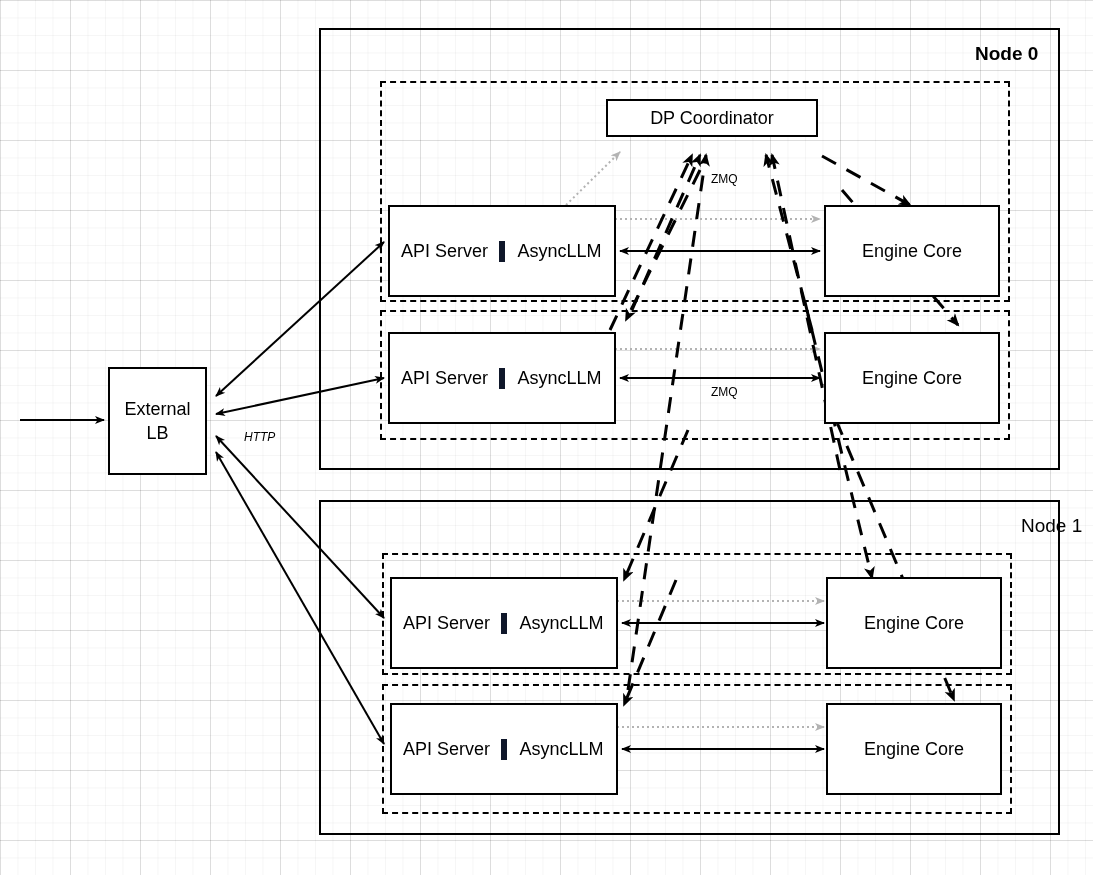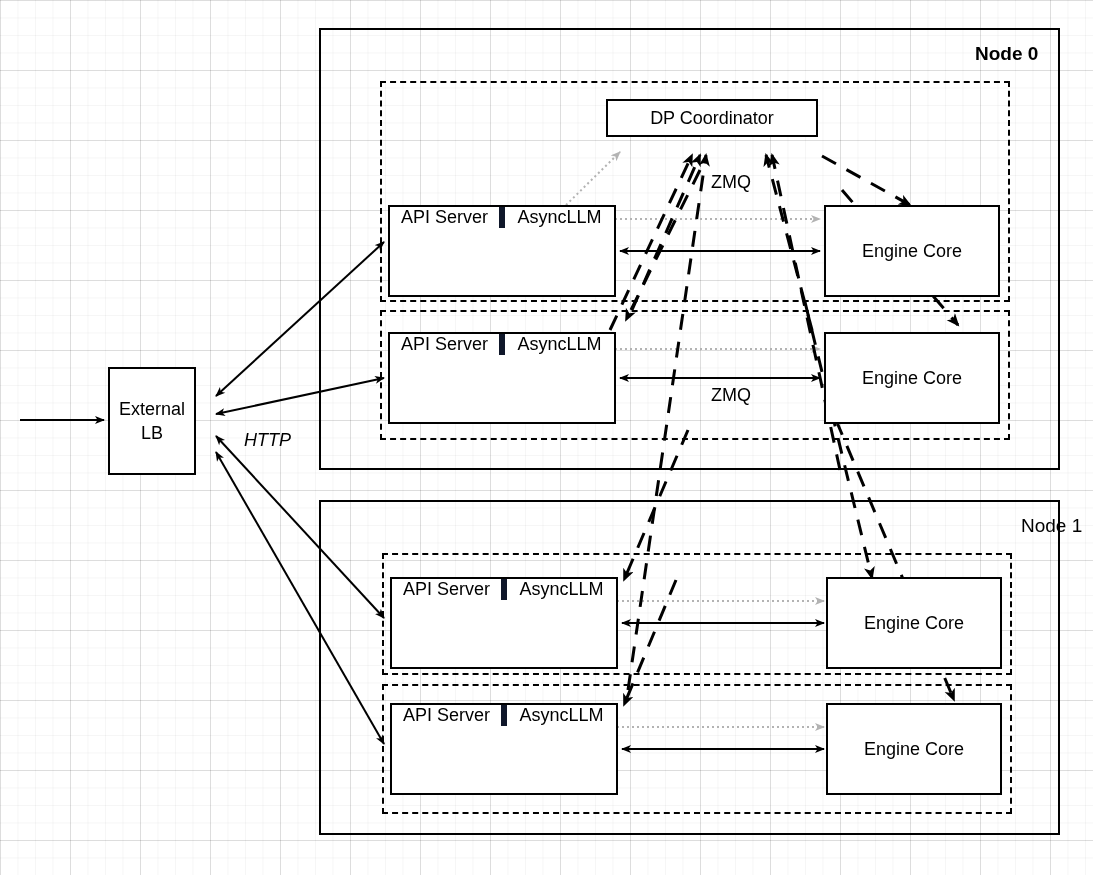--- a/index.html
+++ b/index.html
@@ -47,21 +47,21 @@
     background: transparent;
     box-sizing: border-box;
   }
   .unit-box {
     position: absolute;
     border: 2px solid #000000;
     background: #ffffff;
     box-sizing: border-box;
     display: flex;
     flex-direction: row;
-    align-items: flex-start;
+    align-items: center;
   }
   .unit-cell {
     flex: 1 1 0;
     display: flex;
     align-items: center;
     justify-content: center;
     font-size: 18px;
     color: #000000;
     white-space: nowrap;
   }
@@ -76,21 +76,21 @@
     display: flex;
     align-items: center;
     justify-content: center;
     text-align: center;
     font-size: 18px;
     color: #000000;
     line-height: 1.35;
   }
   .edge-label {
     position: absolute;
-    font-size: 18px;
+    font-size: 12px;
     color: #000000;
     background: transparent;
     white-space: nowrap;
   }
 </style>
 </head>
 <body>
 
 <div id="canvas">
 
@@ -190,21 +190,21 @@
       <line x1="700" y1="170" x2="626" y2="320" stroke="#000000" stroke-width="3" stroke-dasharray="16,12" marker-end="url(#arrow-dashed)"></line>
     </g>
     <g>
       <line x1="688" y1="430" x2="624" y2="580" stroke="#000000" stroke-width="3" stroke-dasharray="16,12" marker-end="url(#arrow-dashed)"></line>
     </g>
     <g>
       <line x1="676" y1="580" x2="624" y2="705" stroke="#000000" stroke-width="3" stroke-dasharray="16,12" marker-end="url(#arrow-dashed)"></line>
     </g>
   </svg>
 
-  <div class="plain-box" style="left:108px; top:367px; width:88px; height:108px;">
+  <div class="plain-box" style="left:108px; top:367px; width:99px; height:108px;">
     <span>
       <span>External</span><br>
       <span>LB</span>
     </span>
   </div>
   <div class="edge-label" style="left:244px; top:430px;font-style:italic;">HTTP</div>
 
   <div class="node-box" style="left:319px; top:28px; width:741px; height:442px;"></div>
   <div class="node-label" style="left:975px; top:43px;font-weight:bold;">Node 0</div>
 

